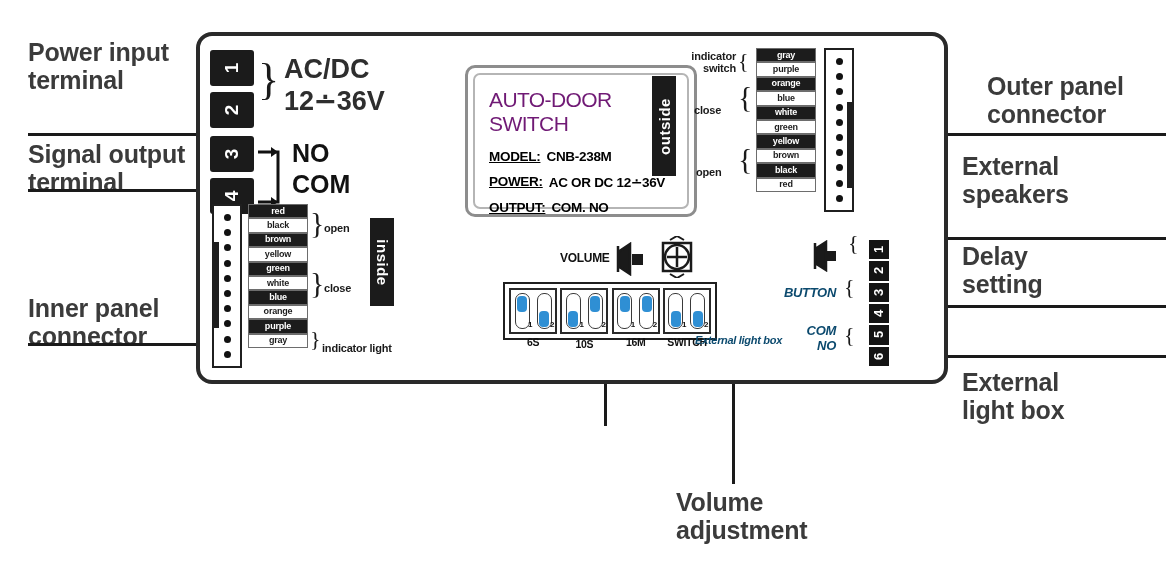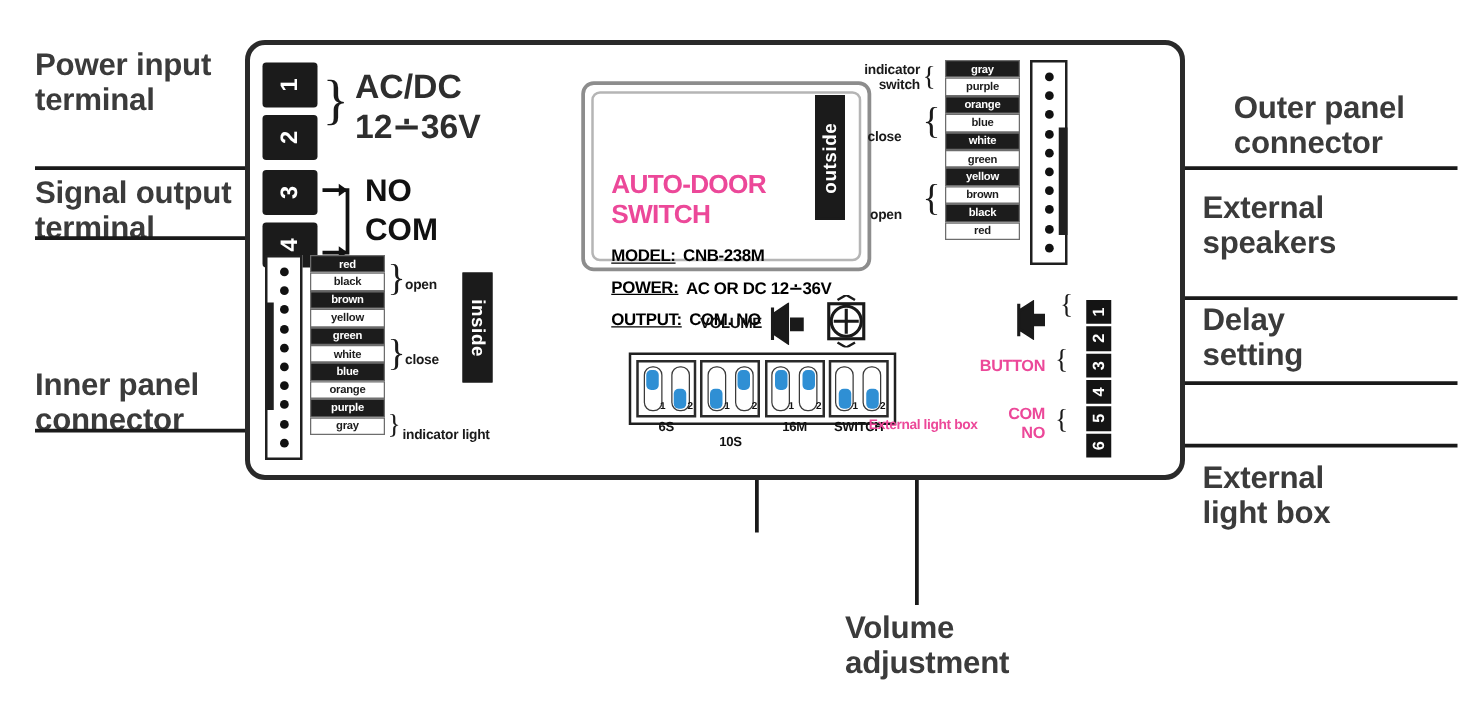--- a/index.html
+++ b/index.html
@@ -93,22 +93,22 @@
     background: #fff;
     padding: 5px;
   }
   #label-inner {
     width: 100%; height: 100%;
     border: 2px solid #b5b5b5;
     border-radius: 7px;
     padding: 13px 12px 0 14px;
   }
   #label-title {
-    font-size: 21px; font-weight: 700; color: #ec4899;
-    letter-spacing: -0.6px; margin-bottom: 13px; margin-top: 48px;
+    font-size: 21px; font-weight: 400; color: #701a75;
+    letter-spacing: -0.6px; margin-bottom: 13px;
   }
   .label-row {
     font-size: 13.5px; font-weight: 700; color: #000;
     margin-bottom: 10px; letter-spacing: -0.3px;
     display: flex; gap: 6px;
   }
   .label-key { text-decoration: underline; }
 
   
   .pin-header {
@@ -238,24 +238,25 @@
     font-size: 13px;
     font-weight: 700;
     display: flex; align-items: center; justify-content: center;
   }
   .num-term span { transform: rotate(-90deg); }
 
   .side-lbl {
     position: absolute;
     font-size: 13px;
     font-weight: 700;
-    color: #ec4899;
+    color: #0c4a6e;
     letter-spacing: -0.3px;
     text-align: right;
     line-height: 1.15;
+    font-style: italic;
   }
   .side-lbl.small { font-size: 11px; }
 </style>
 </head>
 <body>
 
 <div id="stage">
 
   <div class="callout" style="left:28px; top:38px;">Power input
 terminal</div>
@@ -447,21 +448,21 @@
           <div class="dip-group">
             <div class="dip-slot">
               <div class="dip-lever down"></div>
               <div class="dip-num">1</div>
             </div>
             <div class="dip-slot">
               <div class="dip-lever up"></div>
               <div class="dip-num">2</div>
             </div>
           </div>
-          <div class="dip-caption" style="position: absolute; left: 50%; transform: translateX(-50%); top: 60px; white-space: nowrap;">10S</div>
+          <div class="dip-caption" style="position: absolute; left: 50%; transform: translateX(-50%); top: 50px; white-space: nowrap;">10S</div>
         </div>
         <div style="position: relative;">
           <div class="dip-group">
             <div class="dip-slot">
               <div class="dip-lever up"></div>
               <div class="dip-num">1</div>
             </div>
             <div class="dip-slot">
               <div class="dip-lever up"></div>
               <div class="dip-num">2</div>

